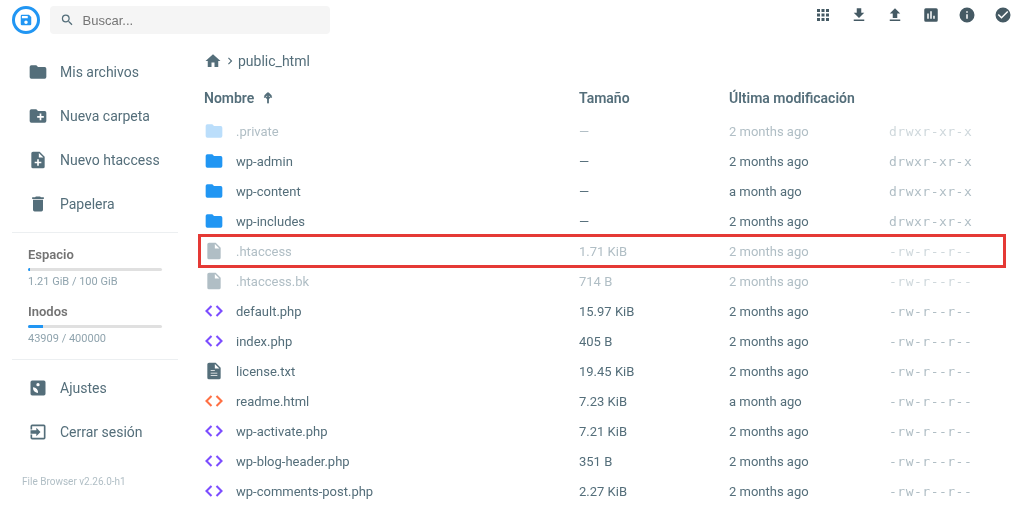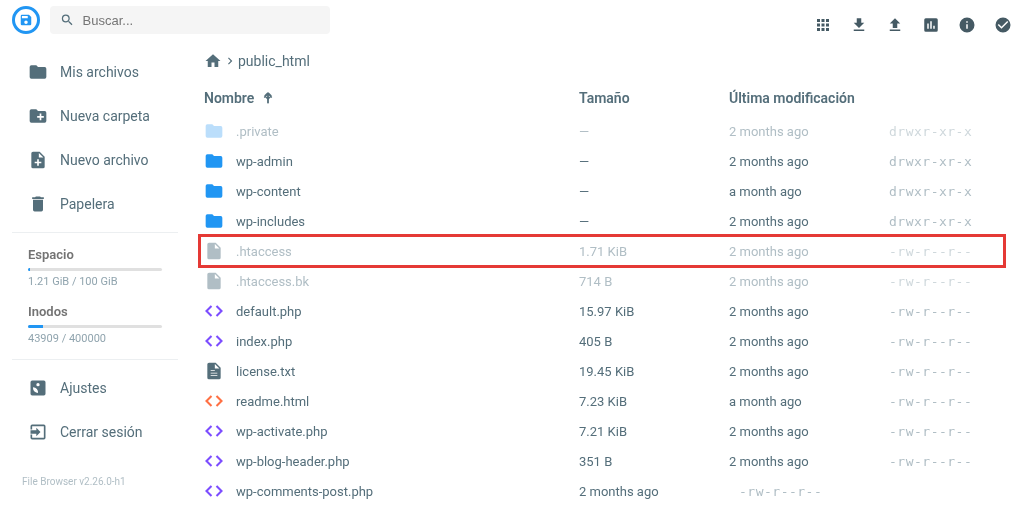--- a/index.html
+++ b/index.html
@@ -1,17 +1,17 @@
 <!DOCTYPE html>
 <html><head>
 <meta charset="utf-8">
 <style>
 * { box-sizing: border-box; margin: 0; padding: 0; }
 body { font-family: -apple-system, BlinkMacSystemFont, "Segoe UI", Roboto, Arial, sans-serif; font-size: 13px; color: #546e7a; background: #fff; width: 1024px; height: 506px; overflow: hidden; }
-.header { display: flex; align-items: flex-end; padding: 6px 12px; gap: 10px; }
+.header { display: flex; align-items: flex-start; padding: 6px 12px; gap: 10px; }
 .logo { width: 28px; height: 28px; border: 3px solid #2196f3; border-radius: 50%; display: flex; align-items: center; justify-content: center; color: #2196f3; }
 .search { display: flex; align-items: center; background: #f5f5f5; border-radius: 4px; padding: 6px 10px; width: 280px; gap: 8px; }
 .search input { border: none; background: transparent; outline: none; font-size: 13px; color: #666; width: 100%; }
 .header-icons { margin-left: auto; display: flex; gap: 18px; align-items: center; }
 .hicon { color: #455a64; cursor: pointer; display:flex; }
 .layout { display: flex; height: calc(506px - 42px); }
 .sidebar { width: 190px; padding: 10px 12px; display: flex; flex-direction: column; font-size: 14px; }
 .side-item { display: flex; align-items: center; gap: 12px; padding: 12px 16px; color: #546e7a; cursor: pointer; }
 .side-item svg { flex-shrink: 0; }
 .side-section { padding: 8px 16px 2px; font-weight: 600; font-size: 13px; color: #737373; }
@@ -95,21 +95,21 @@
     <div class="side-item">
       <svg width="20" height="20" viewBox="0 0 24 24" fill="#546e7a">
           <path d="M20 6h-8l-2-2H4a2 2 0 00-2 2v12a2 2 0 002 2h16a2 2 0 002-2V8a2 2 0 00-2-2zm-1 8h-3v3h-2v-3h-3v-2h3V9h2v3h3v2z"></path>
         </svg>
       <span>Nueva carpeta</span>
     </div>
     <div class="side-item">
       <svg width="20" height="20" viewBox="0 0 24 24" fill="#546e7a">
           <path d="M14 2H6a2 2 0 00-2 2v16a2 2 0 002 2h12a2 2 0 002-2V8l-6-6zm2 14h-3v3h-2v-3H8v-2h3v-3h2v3h3v2zM13 9V3.5L18.5 9H13z"></path>
         </svg>
-      <span>Nuevo archivo</span>
+      <span>Nuevo htaccess</span>
     </div>
     <div class="side-item">
       <svg width="20" height="20" viewBox="0 0 24 24" fill="#546e7a">
           <path d="M6 19a2 2 0 002 2h8a2 2 0 002-2V7H6v12zM19 4h-3.5l-1-1h-5l-1 1H5v2h14V4z"></path>
         </svg>
       <span>Papelera</span>
     </div>
     <div class="divider"></div>
     <div class="side-section">Espacio</div>
     <div class="progress">
@@ -322,18 +322,19 @@
         </div>
         <div class="row">
           <div class="row-name">
             <span class="icon">
               <svg width="20" height="20" viewBox="0 0 24 24" fill="none" stroke="#7c4dff" stroke-width="2.5">
                 <path d="M9 18l-6-6 6-6M15 6l6 6-6 6"></path>
               </svg>
             </span>
             <span>wp-comments-post.php</span>
           </div>
+          <div class="col-size">2.27 KiB</div>
           <div class="col-mod">2 months ago</div>
           <div class="col-perm">-rw-r--r--</div>
         </div>
       </div>
   </div>
 </div>
 
 </body></html>

